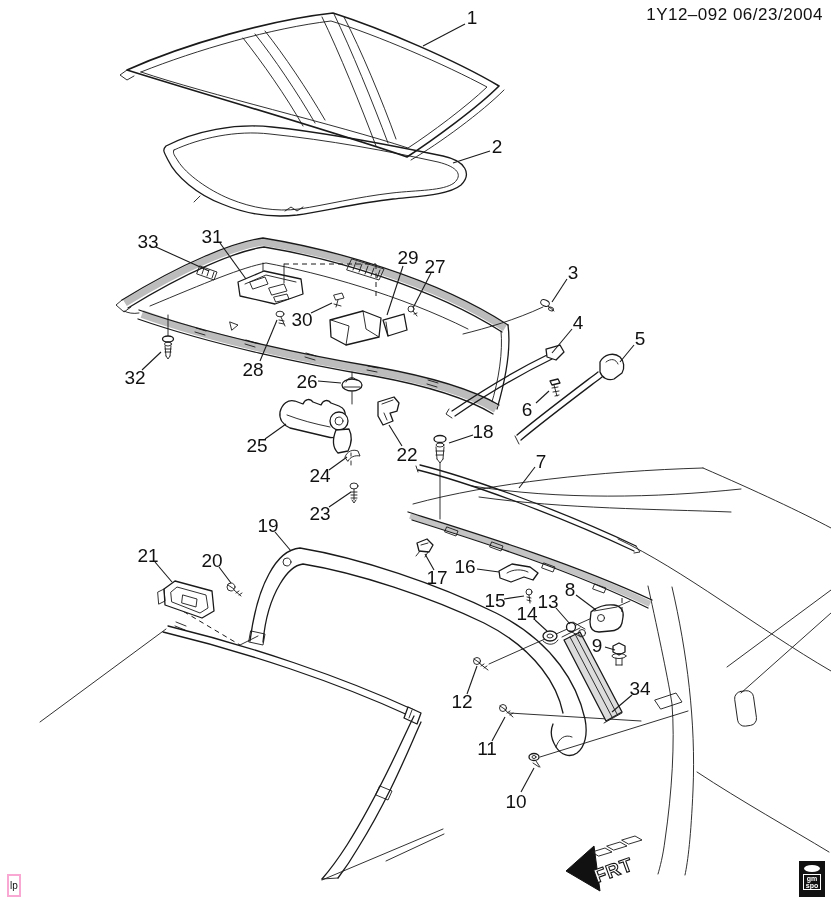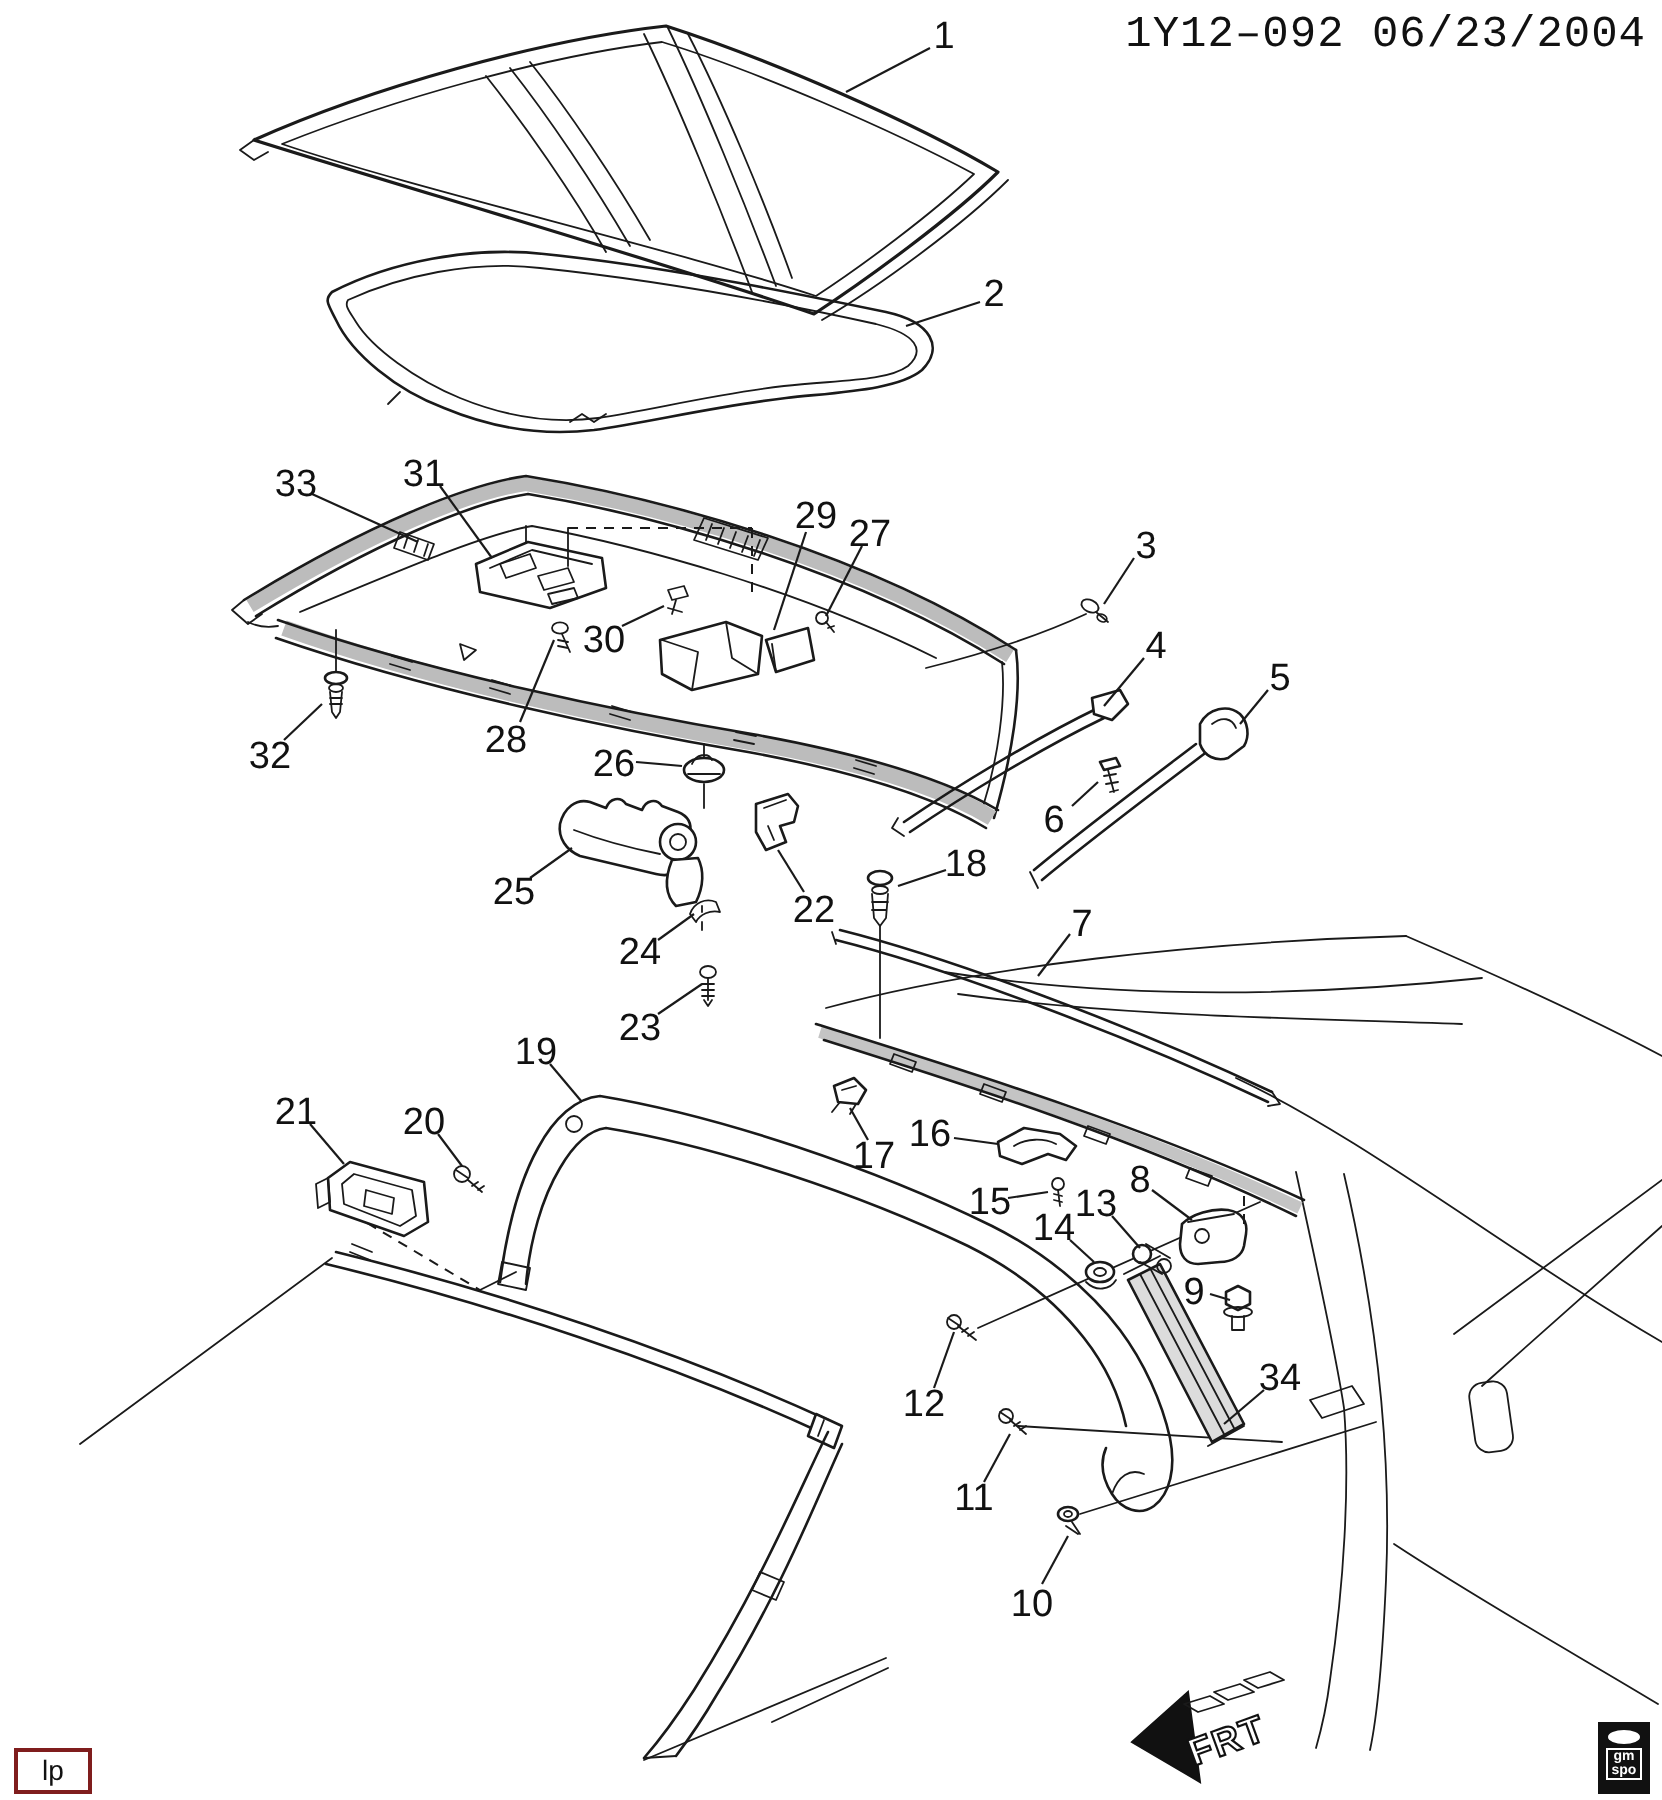--- a/index.html
+++ b/index.html
@@ -1,20 +1,20 @@
 <!DOCTYPE html>
 <html><head>
 <meta charset="utf-8">
 <style>
   html,body{margin:0;padding:0;background:#fff;}
   .stage{position:relative;width:831px;height:900px;background:#fff;overflow:hidden;
          font-family:"Liberation Sans",sans-serif;color:#111;}
-  .doc-number{position:absolute;top:5px;right:8px;font-size:22px;letter-spacing:.5px;color:#111;font-family:Liberation Mono, monospace;}
-  .lp-box{position:absolute;left:7px;top:874px;border:2px solid #7f1d1d;padding:0 12px;
-          font-size:14px;line-height:19px;height:19px;color:#111;}
+  .doc-number{position:absolute;top:5px;right:8px;font-size:17px;letter-spacing:.5px;color:#111;}
+  .lp-box{position:absolute;left:7px;top:874px;border:2px solid #f9a8d4;padding:0 1px;
+          font-size:10px;line-height:19px;height:19px;color:#111;}
   .gm-logo{position:absolute;left:799px;top:861px;width:26px;height:36px;background:#111;
            border:1px solid #111;box-sizing:border-box;}
   .gm-ellipse{width:16px;height:7px;background:#fff;border-radius:50%;margin:3px auto 2px auto;}
   .gm-box{border:1px solid #fff;margin:0 3px;color:#fff;font-size:7px;line-height:7px;
           text-align:center;font-weight:bold;}
   .gm-box span{display:block;}
   svg{position:absolute;left:0;top:0;}
   .ln{fill:none;stroke:#1a1a1a;stroke-width:1.3;stroke-linecap:round;stroke-linejoin:round;}
   .thin{fill:none;stroke:#1a1a1a;stroke-width:.9;stroke-linecap:round;stroke-linejoin:round;}
   .band{fill:none;stroke:#bcbcbc;stroke-width:7;}

